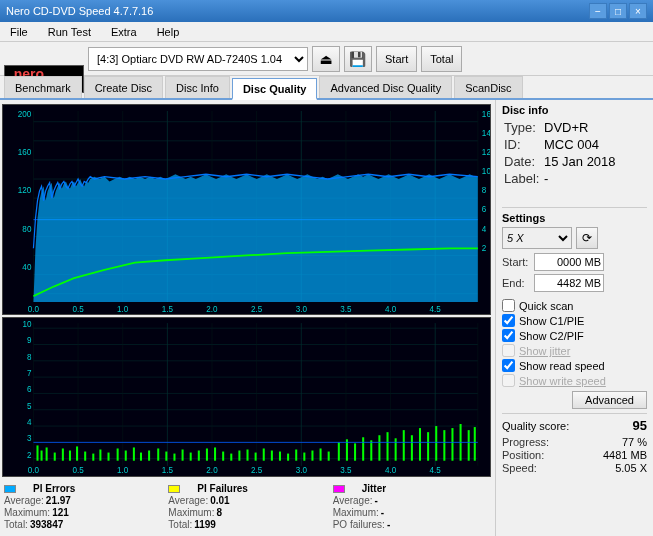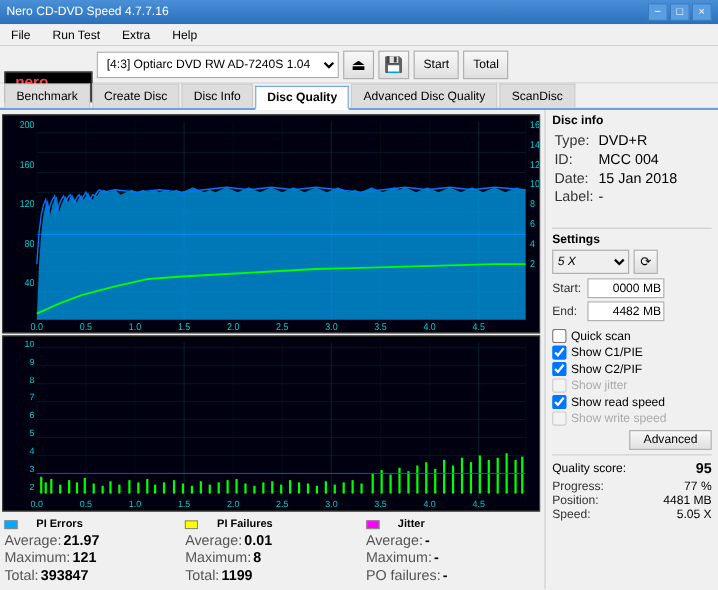--- a/index.html
+++ b/index.html
@@ -251,20 +251,21 @@
       display: flex;
       align-items: flex-end;
       margin-bottom: 2px;
       font-size: 11px;
     }
     .checkbox-row input[type=checkbox] {
       margin-right: 4px;
     }
     .checkbox-label-disabled {
       color: #aaa;
+      text-decoration: underline;
     }
 
     .advanced-btn {
       display: block;
       margin: 4px 0 4px auto;
       padding: 2px 12px;
       border: 1px solid #aaa;
       background: linear-gradient(to bottom, #f8f8f8, #e0e0e0);
       cursor: pointer;
       font-size: 11px;
@@ -338,21 +339,21 @@
       font-weight: bold;
     }
     .legend-color-box {
       width: 12px;
       height: 8px;
       border: 1px solid #888;
     }
     .legend-stat {
       display: flex;
       gap: 2px;
-      font-size: 13px;
+      font-size: 10px;
     }
     .legend-stat-label { color: #555; }
     .legend-stat-value { font-weight: bold; }
   </style>
 </head>
 <body>
 
 <div class="title-bar">
   <span class="title-bar-title">Nero CD-DVD Speed 4.7.7.16</span>
   <div class="title-bar-controls">

